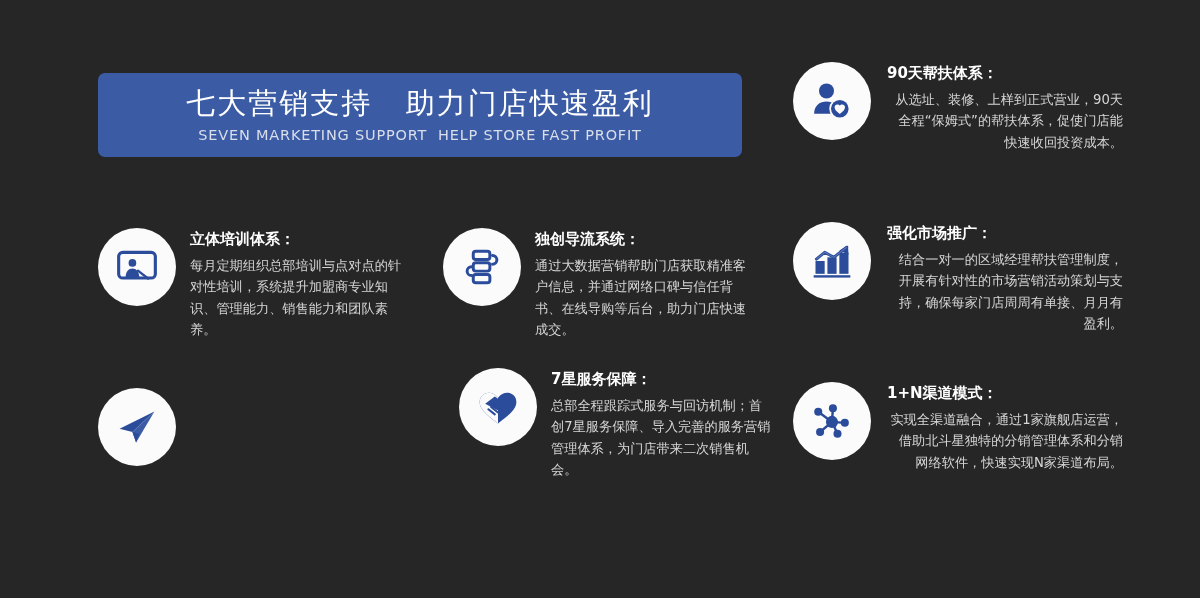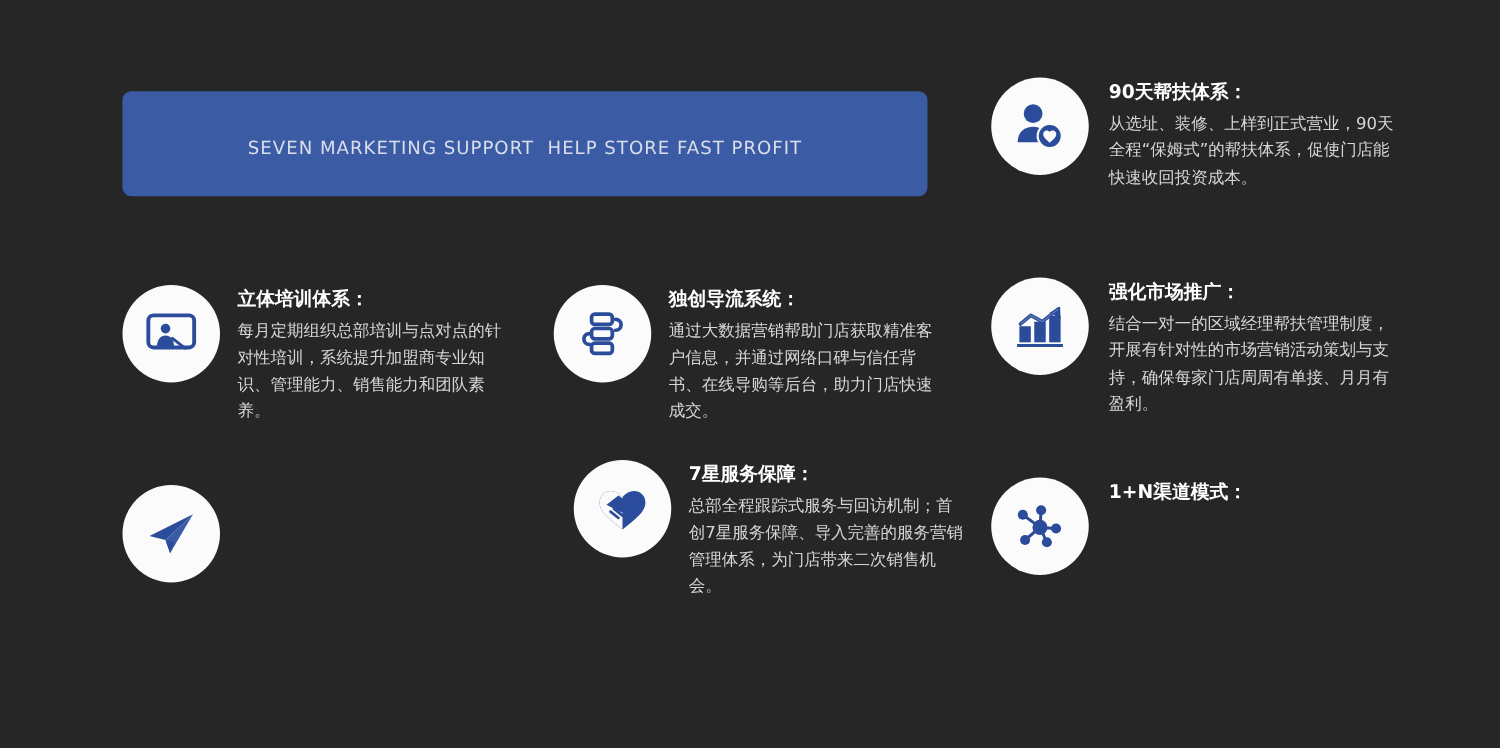--- a/index.html
+++ b/index.html
@@ -94,28 +94,29 @@
   #card-0 { left: 793px; top: 62px;  width: 340px; }
   #card-1 { left: 98px;  top: 228px; width: 330px; }
   #card-2 { left: 443px; top: 228px; width: 330px; }
   #card-3 { left: 793px; top: 222px; width: 340px; }
   #card-4 { left: 98px;  top: 388px; width: 330px; }
   #card-5 { left: 443px; top: 368px; width: 330px; justify-content: flex-end; }
   #card-6 { left: 793px; top: 382px; width: 340px; }
 
   #card-0 .icon-circle, #card-3 .icon-circle, #card-6 .icon-circle { margin-right: 16px; }
   #card-1 .card-body, #card-2 .card-body, #card-4 .card-body, #card-5 .card-body { width: 222px; }
-  #card-0 .card-body, #card-3 .card-body, #card-6 .card-body { width: 236px; }
+  #card-0 .card-body, #card-3 .card-body, #card-6 .card-body { width: 236px; text-align: right; }
 </style>
 </head>
 <body>
 
 <div class="page">
 
   <div class="banner">
+    <div class="banner-title">七大营销支持   助力门店快速盈利</div>
     <div class="banner-sub">SEVEN MARKETING SUPPORT  HELP STORE FAST PROFIT</div>
   </div>
 
   <div class="card" id="card-0">
     <div class="icon-circle">
       <svg width="44" height="44" viewBox="0 0 48 48" aria-hidden="true">
         <circle cx="18" cy="13" r="8.2" fill="#2B4C9B"></circle>
         <path d="M4.5 38 C4.5 28.5 11 24.5 18 24.5 C25 24.5 31.5 28.5 31.5 38 Z" fill="#2B4C9B"></path>
         <circle cx="32.5" cy="32.5" r="11.5" fill="#FBFBFB"></circle>
         <circle cx="32.5" cy="32.5" r="9.6" fill="#2B4C9B"></circle>
@@ -221,16 +222,17 @@
         <circle cx="24" cy="25" r="6.6" fill="#2B4C9B"></circle>
         <circle cx="9" cy="14" r="4.4" fill="#2B4C9B"></circle>
         <circle cx="25" cy="10" r="4.4" fill="#2B4C9B"></circle>
         <circle cx="38" cy="26" r="4.4" fill="#2B4C9B"></circle>
         <circle cx="30" cy="38" r="4.4" fill="#2B4C9B"></circle>
         <circle cx="11" cy="36" r="4.4" fill="#2B4C9B"></circle>
       </svg>
     </div>
     <div class="card-text">
       <div class="card-title">1+N渠道模式：</div>
+      <div class="card-body">实现全渠道融合，通过1家旗舰店运营，借助北斗星独特的分销管理体系和分销网络软件，快速实现N家渠道布局。</div>
     </div>
   </div>
 
 </div>
 
 </body></html>

